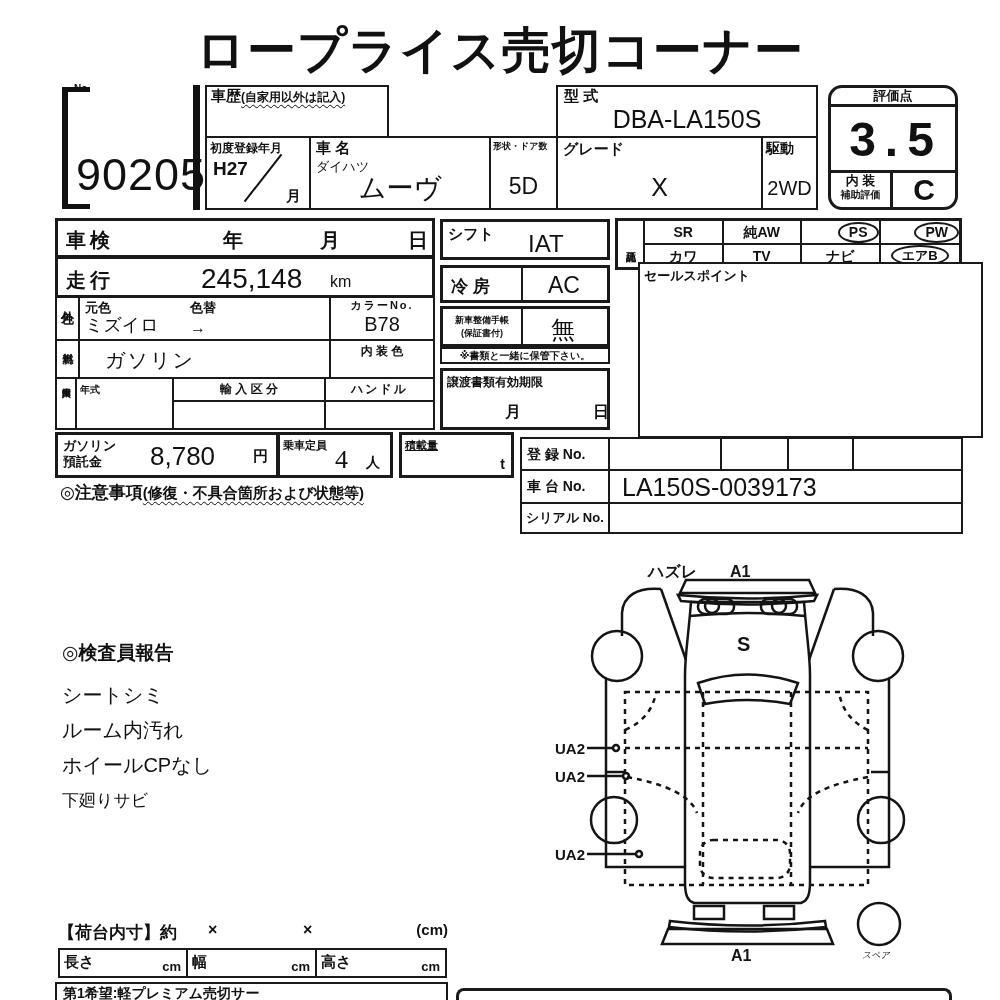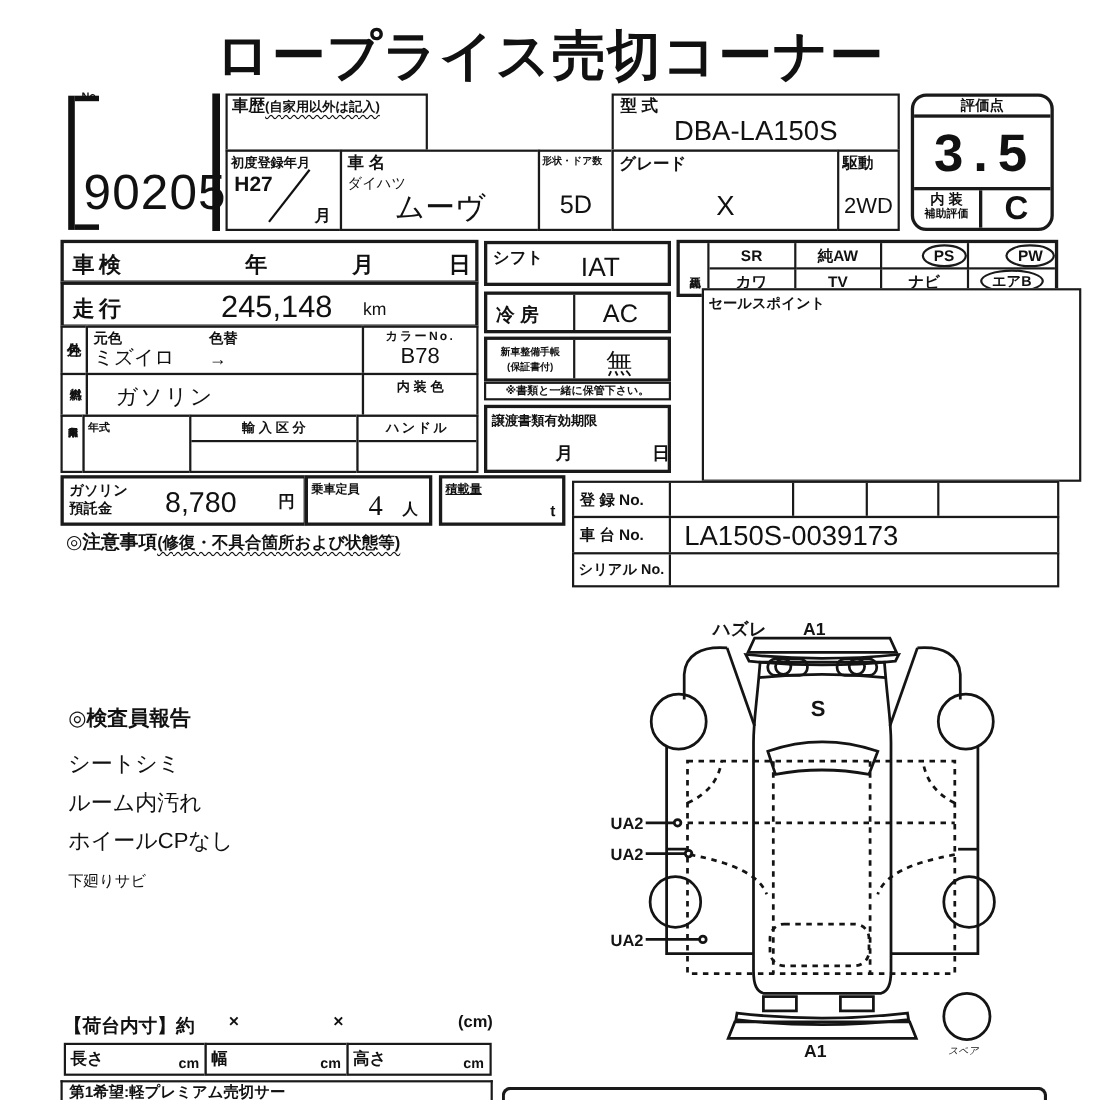--- a/index.html
+++ b/index.html
@@ -204,21 +204,21 @@
 
   <div class="abs" style="left:60px;top:481px;">
     <span class="b" style="font-size:17px;">◎注意事項</span><span class="b wavy" style="font-size:15px;">(修復・不具合箇所および状態等)</span>
   </div>
 
   <div class="abs" style="left:62px;top:640px;width:340px;">
     <div class="b" style="font-size:19px;margin-bottom:12px;">◎検査員報告</div>
     <div style="font-size:20px;line-height:35px;">シートシミ</div>
     <div style="font-size:20px;line-height:35px;">ルーム内汚れ</div>
     <div style="font-size:20px;line-height:35px;">ホイールCPなし</div>
-    <div style="font-size:14px;line-height:35px;">下廻りサビ</div>
+    <div style="font-size:17px;line-height:35px;">下廻りサビ</div>
   </div>
 
   <svg class="abs" style="left:535px;top:552px;" width="412" height="416" viewBox="535 552 412 416">
 
     <text x="648" y="577" font-size="16" font-weight="bold">ハズレ</text>
     <text x="730" y="577" font-size="16" font-weight="bold">A1</text>
 
     <path d="M686,580 L809,580 L815,593 L680,593 Z"></path>
     <path d="M678,595 Q747,602 817,595 L814,601 Q747,608 681,601 Z"></path>
 

